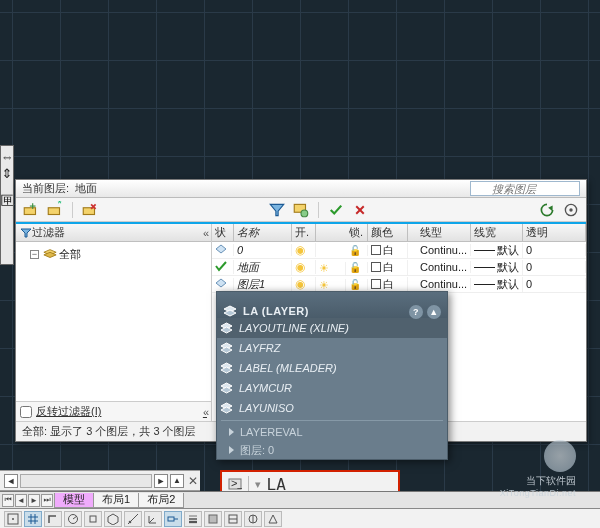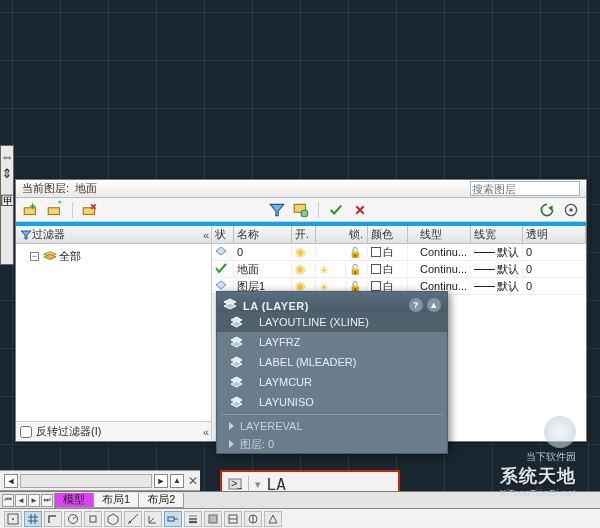--- a/index.html
+++ b/index.html
@@ -22,72 +22,72 @@
 
   .layer-panel {
     position: absolute; left: 15px; top: 179px; width: 572px; height: 263px;
     background: #84cc16; border: 1px solid #7a7a7a;
     box-shadow: 2px 2px 6px rgba(0,0,0,0.4);
     display: flex; flex-direction: column;
   }
   .lp-title { height: 18px; background: linear-gradient(#fff,#e8e8e8); border-bottom: 1px solid #bbb;
     display: flex; align-items: center; padding: 0 6px; gap: 6px; color: #333; }
   .flex { flex: 1; }
-  .search-box { width: 110px; height: 15px; border: 1px solid #9fb8ce; background: #fff; color: #999; padding: 0 1px; }
+  .search-box { width: 110px; height: 15px; border: 1px solid #9fb8ce; background: #fff; color: #999; padding: 0 21px; font-style: italic; }
   .lp-toolbar { height: 24px; background: #f5f5f5; border-bottom: 1px solid #ccc; display: flex; align-items: center; padding: 0 6px; gap: 6px; }
   .tbtn { width: 18px; height: 18px; display: flex; align-items: center; justify-content: center; cursor: pointer; }
   .tsep { width: 1px; height: 16px; background: #ccc; margin: 0 2px; }
   .greencheck svg { width: 14px; height: 14px; }
   .redx svg { width: 12px; height: 12px; }
 
-  .lp-body { flex: 1; display: flex; border-top: 4px solid #0ea5e9; }
+  .lp-body { flex: 1; display: flex; border-top: 2px solid #0ea5e9; }
   .lp-left { width: 196px; display: flex; flex-direction: column; background: #fff; border-right: 1px solid #ccc; }
   .lp-right { flex: 1; display: flex; flex-direction: column; background: #fff; }
 
   .filter-hdr { height: 18px; background: linear-gradient(#f7f7f7,#e2e2e2); border-bottom: 1px solid #bfbfbf; display: flex; align-items: center; padding: 0 4px; color: #333; }
   .filter-hdr .dbl { margin-left: auto; color: #555; letter-spacing: -2px; }
   .tree { flex: 1; padding: 4px 2px; overflow: hidden; }
   .tree-row { display: flex; align-items: center; height: 16px; gap: 2px; color: #222; cursor: default; }
   .indent1 { padding-left: 12px; }
   .indent2 { padding-left: 36px; }
   .boxnode { width: 9px; height: 9px; border: 1px solid #888; color: #555; font-size: 9px; line-height: 7px; text-align: center; margin-right: 2px; }
   .node-icon { width: 14px; height: 12px; display: inline-flex; align-items: center; justify-content: center; }
   .node-icon svg { width: 14px; height: 12px; }
-  .reverse-row { height: 20px; border-top: 1px solid #ccc; display: flex; align-items: center; padding: 0 4px; gap: 4px; color: #333; background: #f6f6f6; }
+  .reverse-row { height: 20px; border-top: 1px solid #ccc; display: flex; align-items: center; padding: 0 4px; gap: 4px; color: #333; background: #f6f6f6; text-decoration: underline; }
   .reverse-row input { width: 12px; height: 12px; }
   .reverse-row .dbl { margin-left: auto; color: #555; letter-spacing: -2px; }
 
   .grid-hdr { height: 18px; background: linear-gradient(#f7f7f7,#e2e2e2); border-bottom: 1px solid #bfbfbf; display: flex; }
   .gh { border-right: 1px solid #bfbfbf; display: flex; align-items: center; padding: 0 3px; color: #333; overflow: hidden; white-space: nowrap; }
-  .c-st { width: 22px; } .c-nm { width: 58px; } .c-on { width: 24px; } .c-fz { width: 30px; margin-top: 36px; }
+  .c-st { width: 22px; } .c-nm { width: 58px; font-style: italic; } .c-on { width: 24px; } .c-fz { width: 30px; margin-top: 36px; }
   .c-lk { width: 22px; } .c-cl { width: 40px; } .c-lt { width: 54px; margin-left: 9px; } .c-lw { width: 52px; } .c-tr { flex: 1; }
 
   .grid-rows { flex: 1; overflow: hidden; }
   .grow { height: 17px; display: flex; align-items: center; border-bottom: 1px solid #eee; cursor: default; }
   .gc { border-right: 1px solid #f0f0f0; display: flex; align-items: center; padding: 0 3px; color: #222; overflow: hidden; white-space: nowrap; gap: 2px; }
   .status-cur svg { width: 12px; height: 12px; }
   .bulb { color: #f5c53a; font-size: 12px; }
   .sun { color: #f5c53a; font-size: 11px; }
   .lock { color: #3b6daa; font-size: 10px; }
   .sw { width: 10px; height: 10px; border: 1px solid #555; background: #fff; }
   .lw-line { width: 24px; height: 1px; background: #222; display: inline-block; }
 
   .lp-status { height: 20px; background: #f2f2f2; border-top: 1px solid #ccc; display: flex; align-items: center; padding: 0 6px; color: #333; }
 
   .autocomplete {
     position: absolute; left: 216px; top: 291px; width: 232px;
     background: #6a7d8c; color: #e8eef3; border: 1px solid #4c5d6a;
     box-shadow: 2px 2px 8px rgba(0,0,0,0.5);
   }
-  .ac-title { height: 20px; background: linear-gradient(#5a6e7e,#4a5c6a); display: flex; align-items: flex-end; padding: 0 6px; gap: 6px; font-weight: bold; letter-spacing: .5px; }
+  .ac-title { height: 20px; background: linear-gradient(#5a6e7e,#4a5c6a); display: flex; align-items: flex-start; padding: 13px 6px; gap: 6px; font-weight: bold; letter-spacing: .5px; }
   .ac-title .aico { width: 14px; height: 14px; }
   .ac-title .rbtn { }
   .ac-title .right { margin-left: auto; display: flex; gap: 4px; }
   .ac-title .rbtn { width: 14px; height: 14px; border-radius: 50%; background: #7f94a4; display: flex; align-items: center; justify-content: center; color: #fff; font-size: 9px; cursor: pointer; }
-  .ac-item { height: 20px; display: flex; align-items: center; padding: 0 12px; gap: 16px; cursor: pointer; }
+  .ac-item { height: 20px; display: flex; align-items: center; padding: 0 2px; gap: 6px; cursor: pointer; font-style: italic; }
   .ac-item.sel { background: #50616e; }
   .ac-item .aico { width: 14px; height: 14px; display: inline-flex; align-items: center; justify-content: center; }
   .ac-item .aico svg { width: 13px; height: 13px; }
   .ac-sep { height: 1px; background: #8699a7; margin: 2px 4px; }
   .ac-sub { height: 18px; display: flex; align-items: center; padding: 0 12px; color: #c8d3db; gap: 6px; }
   .ac-sub .tri { width: 0; height: 0; border-left: 5px solid #c8d3db; border-top: 4px solid transparent; border-bottom: 4px solid transparent; }
 
   .cmd-box {
     position: absolute; left: 220px; top: 470px; width: 180px; height: 28px;
     border: 2px solid #d22100; background: #f2f2f2;
@@ -107,21 +107,21 @@
   .upbtn { width: 14px; height: 14px; border: 1px solid #888; background: #fff; color: #333; font-size: 8px; display: flex; align-items: center; justify-content: center; cursor: pointer; }
   .clinex { width: 14px; height: 14px; color: #555; font-size: 12px; display: flex; align-items: center; justify-content: center; cursor: pointer; }
 
   .tabs-row {
     position: absolute; left: 0; top: 491px; right: 0; height: 17px;
     background: #e4e4e4; border-top: 1px solid #777;
     display: flex; align-items: center; padding-left: 2px;
   }
   .tab-nav { width: 12px; height: 13px; border: 1px solid #999; background: #f4f4f4; color: #444; font-size: 8px; display: flex; align-items: center; justify-content: center; margin-right: 1px; cursor: pointer; }
   .tab { height: 15px; padding: 0 8px; border: 1px solid #999; border-top: none; background: #f4f4f4; color: #222; display: flex; align-items: center; margin-right: -1px; cursor: pointer; }
-  .tab.active { background: #d946ef; text-align: right; }
+  .tab.active { background: #f0abfc; text-align: right; }
 
   .statusbar {
     position: absolute; left: 0; bottom: 0; right: 0; height: 20px;
     background: #f2f2f2; border-top: 1px solid #888;
     display: flex; align-items: center; padding: 0 4px; gap: 2px; color: #333;
   }
   .coords { font-family: Consolas, monospace; font-size: 11px; color: #222; padding-right: 6px; }
   .sbtn { width: 18px; height: 16px; border: 1px solid #bbb; background: #eaeaea; display: flex; align-items: center; justify-content: center; cursor: pointer; }
   .sbtn svg { width: 12px; height: 12px; }
   .sbtn.on { background: #c9ddea; border-color: #7fa9c9; }
@@ -318,20 +318,23 @@
               <span class="sw"></span>
               <span>白</span>
             </div>
             <div class="gc c-lt">Continu...</div>
             <div class="gc c-lw"><span class="lw-line"></span> 默认</div>
             <div class="gc c-tr">0</div>
           </div>
         </div>
     </div>
   </div>
+  <div class="lp-status">
+    <span>全部: 显示了 3 个图层，共 3 个图层</span>
+  </div>
 </div>
 
 <div class="autocomplete">
   <div class="ac-title">
     <span class="aico"><svg viewBox="0 0 14 14">
           <polygon points="7,1 13,4 7,7 1,4" fill="#dce6ee" stroke="#fff"></polygon>
           <polygon points="7,5 13,8 7,11 1,8" fill="#b6c8d6" stroke="#fff"></polygon>
         </svg></span>
     <span>LA (LAYER)</span>
     <span class="right">
@@ -502,15 +505,14 @@
   <span class="sbtn">
       <svg viewBox="0 0 12 12">
         <polygon points="2,10 6,2 10,10" fill="none" stroke="#555"></polygon>
       </svg>
     </span>
 </div>
 
 <div class="watermark">
   <div class="logo"></div>
   <div class="t1">当下软件园</div>
-  <div class="t2">系统天地</div>
   <div class="t3">XiTongTianDi.net</div>
 </div>
 
 </body></html>

